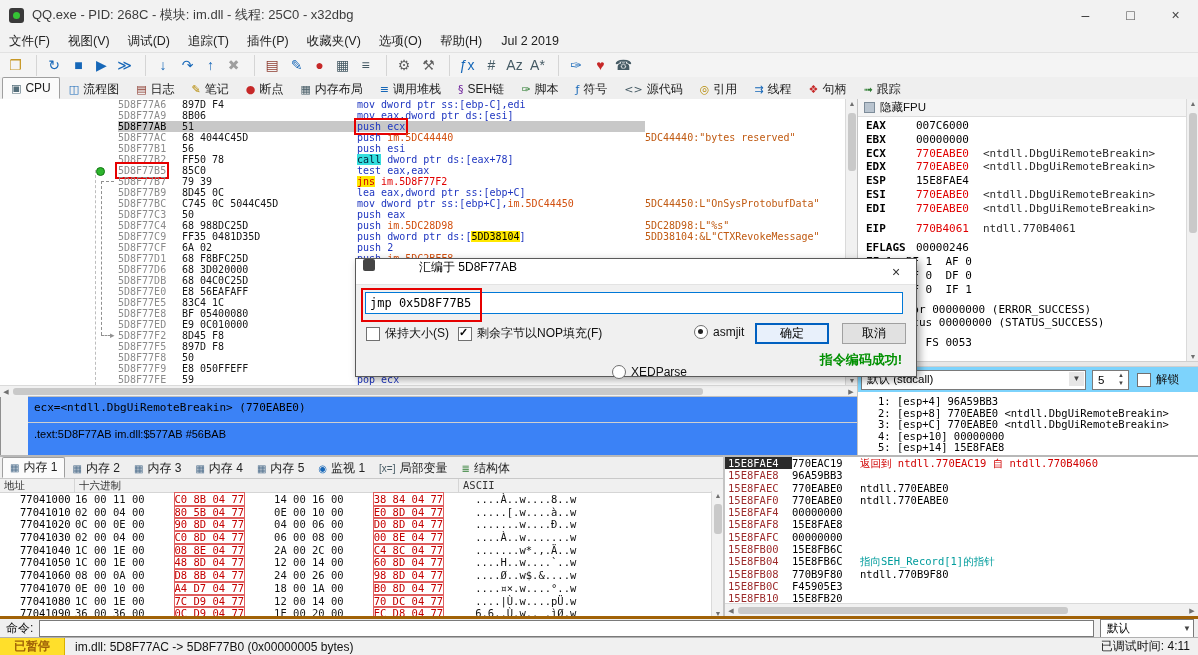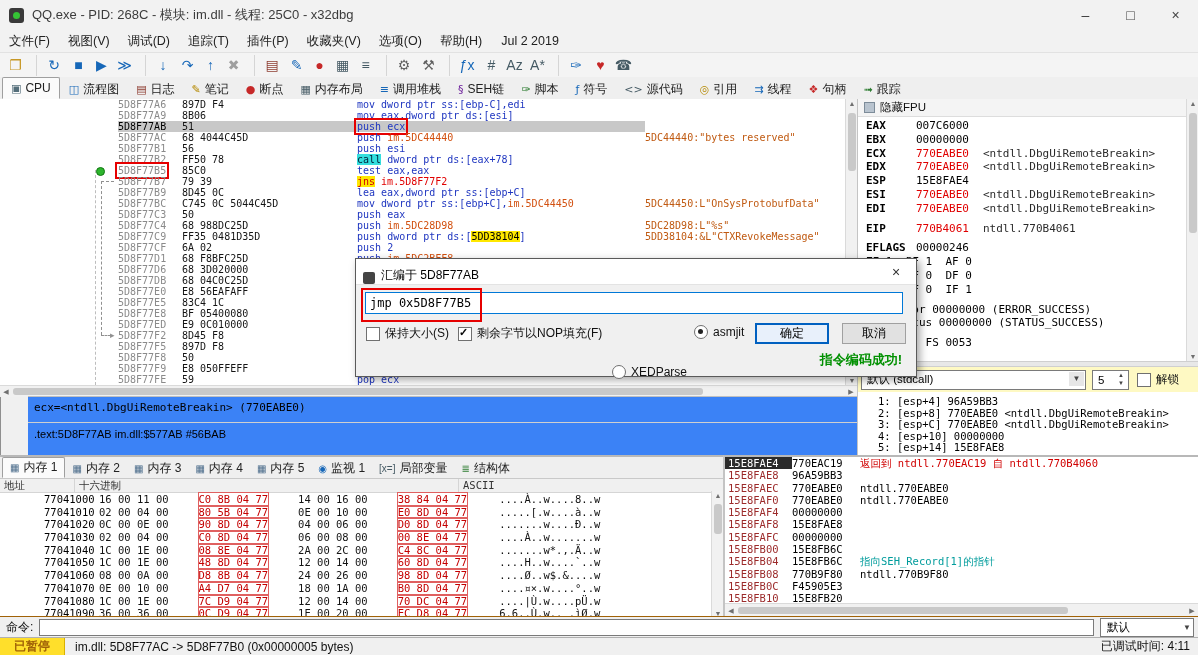--- a/index.html
+++ b/index.html
@@ -78,21 +78,21 @@
   #fpuicon{width:9px;height:9px;background:#b9c4cf;border:1px solid #7d8c99;margin-right:5px;}
   #reg-rows{padding-top:2px;}
   .rrow,.rline{height:13.8px;line-height:13.8px;font-family:"DejaVu Sans Mono",monospace;
         font-size:11px;padding-left:8px;white-space:pre;color:#000;}
   .rgap{height:6px;}
   .rname{display:inline-block;width:50px;font-weight:bold;}
   .rval.red{color:#e00000;}
   .rcmt{margin-left:14px;color:#2a2a2a;}
   #regsplit{position:absolute;left:0;top:262px;width:100%;height:4px;background:#e8e8e8;
             border-top:1px solid #cfcfcf;border-bottom:1px solid #cfcfcf;}
-  #callconv{position:absolute;left:0;top:268px;width:100%;height:25px;background:#fef9c3;
+  #callconv{position:absolute;left:0;top:268px;width:100%;height:25px;background:#7dd3fc;
             display:flex;align-items:center;padding-left:3px;box-sizing:border-box;}
   #ccsel{width:218px;height:18px;background:#fff;border:1px solid #7a7a7a;font-size:11.5px;
          display:flex;align-items:center;padding-left:5px;position:relative;}
   #ccsel .arr{position:absolute;right:1px;top:1px;width:15px;height:14px;background:#e6e6e6;
          text-align:center;font-size:8px;line-height:14px;color:#444;}
   #ccspin{width:30px;height:18px;background:#fff;border:1px solid #7a7a7a;margin-left:6px;
           font-size:11.5px;display:flex;align-items:center;padding-left:5px;position:relative;}
   #ccspin .arrs{position:absolute;right:1px;top:0;font-size:6px;line-height:8px;color:#444;text-align:center;width:12px;}
   #cclock{display:flex;align-items:center;margin-left:8px;font-size:11.5px;color:#111;}
   #arg-rows{position:absolute;left:0;top:297px;width:100%;}
@@ -106,55 +106,55 @@
   .dtab{display:flex;align-items:center;height:19px;padding:0 7px;color:#222;}
   .dtab.active{background:#fbfbfb;border:1px solid #9f9f9f;border-bottom:1px solid #fbfbfb;border-radius:2px 2px 0 0;}
   .dticon{font-size:10px;margin-right:4px;}
   #dump-hdr{height:13px;background:#f0f0f0;border-bottom:1px solid #d5d5d5;display:flex;
             font-size:10.5px;color:#333;font-family:"DejaVu Sans Mono",monospace;line-height:13px;}
   #dump-hdr .h1{width:75px;padding-left:4px;border-right:1px solid #d5d5d5;box-sizing:border-box;}
   #dump-hdr .h2{width:384px;padding-left:4px;border-right:1px solid #d5d5d5;box-sizing:border-box;}
   #dump-hdr .h3{flex:1;padding-left:4px;}
   .mrow{display:flex;height:12.7px;line-height:12.7px;font-family:"DejaVu Sans Mono",monospace;
         font-size:10.5px;white-space:pre;}
-  .maddr{width:75px;padding-left:20px;box-sizing:border-box;color:#000;flex:none;margin-left:24px;}
+  .maddr{width:75px;padding-left:20px;box-sizing:border-box;color:#000;flex:none;}
   .mgrp{margin-right:30px;color:#141414;flex:none;}
   .mgrp.ptr{color:#c40000;outline:1px solid #e06060;outline-offset:0px;}
   .mascii{margin-left:2px;color:#111;}
   
   #stack{position:absolute;left:723px;top:455px;width:475px;height:161px;background:#fff;
          border-top:2px solid #b8b8b8;border-left:2px solid #c4c4c4;box-sizing:border-box;overflow:hidden;}
   .srow{display:flex;height:12.3px;line-height:12.3px;font-family:"DejaVu Sans Mono",monospace;
         font-size:10.5px;white-space:pre;}
   .saddr{width:67px;padding-left:3px;box-sizing:border-box;color:#9c2b2b;flex:none;}
   .saddr.sel{background:#2b2b2b;color:#fff;}
   .sval{width:68px;color:#000;flex:none;}
   .scmt{flex:1;color:#000;overflow:hidden;}
   .scmt.ret{color:#d00000;}
   .scmt.seh{color:#009c9c;}
   
   #cmdbar{position:absolute;left:0;top:616px;width:1198px;height:21px;background:#f0f0f0;
-          border-top:1px solid #a16207;display:flex;align-items:center;box-sizing:border-box;}
+          border-top:3px solid #a16207;display:flex;align-items:center;box-sizing:border-box;}
   #cmdlabel{font-size:12px;color:#111;padding:0 6px 0 6px;}
   #cmdinput{flex:1;height:15px;border:1px solid #7a7a7a;background:#fff;margin-right:6px;
             font-family:"DejaVu Sans Mono",monospace;font-size:11px;padding:0 3px;}
   #cmddrop{width:86px;height:17px;background:#fff;border:1px solid #7a7a7a;margin-right:4px;
            font-size:11.5px;display:flex;align-items:center;padding-left:6px;position:relative;}
   #cmddrop .arr{position:absolute;right:2px;font-size:8px;color:#444;}
   
   #statusbar{position:absolute;left:0;top:637px;width:1198px;height:18px;background:#f0f0f0;
              border-top:1px solid #b0b0b0;display:flex;align-items:center;box-sizing:border-box;}
   #statebadge{background:#ffdf2b;border-right:1px solid #d9b100;height:100%;display:flex;
               align-items:center;padding:0 14px;font-size:12px;color:#a16207;font-weight:bold;}
   #statusmsg{margin-left:10px;font-size:12px;color:#111;}
   #statustime{margin-left:auto;margin-right:8px;font-size:12px;color:#111;}
   
   #dialog{position:absolute;left:355px;top:258px;width:560px;height:117px;background:#f0f0f0;
           border:1px solid #5a5a5a;box-shadow:3px 3px 8px rgba(0,0,0,.35);z-index:30;}
-  #dlgtitle{height:25px;background:#fff;display:flex;align-items:flex-end;border-bottom:1px solid #e3e3e3;}
+  #dlgtitle{height:25px;background:#fff;display:flex;align-items:flex-start;border-bottom:1px solid #e3e3e3;gap:38px;}
   #dlgicon{width:12px;height:12px;background:#444;border-radius:2px;margin:0 6px 0 7px;}
   #dlgtitletext{font-size:12px;color:#000;}
   #dlgclose{margin-left:auto;width:40px;height:25px;display:flex;align-items:center;
             justify-content:center;font-size:14px;color:#333;}
   #dlginput{position:absolute;left:9px;top:33px;width:528px;height:20px;border:1px solid #0078d7;
             font-family:"DejaVu Sans Mono",monospace;font-size:12px;padding:0 4px;}
   #dlgredbox{position:absolute;left:5px;top:29px;width:117px;height:30px;border:2px solid #e60000;pointer-events:none;}
   .cbx{display:inline-block;width:12px;height:12px;background:#fff;border:1px solid #707070;
        vertical-align:-2px;margin-right:5px;position:relative;}
   .cbx.on::after{content:"✓";position:absolute;left:0px;top:-2px;font-size:11px;color:#0a0a0a;font-weight:bold;}

